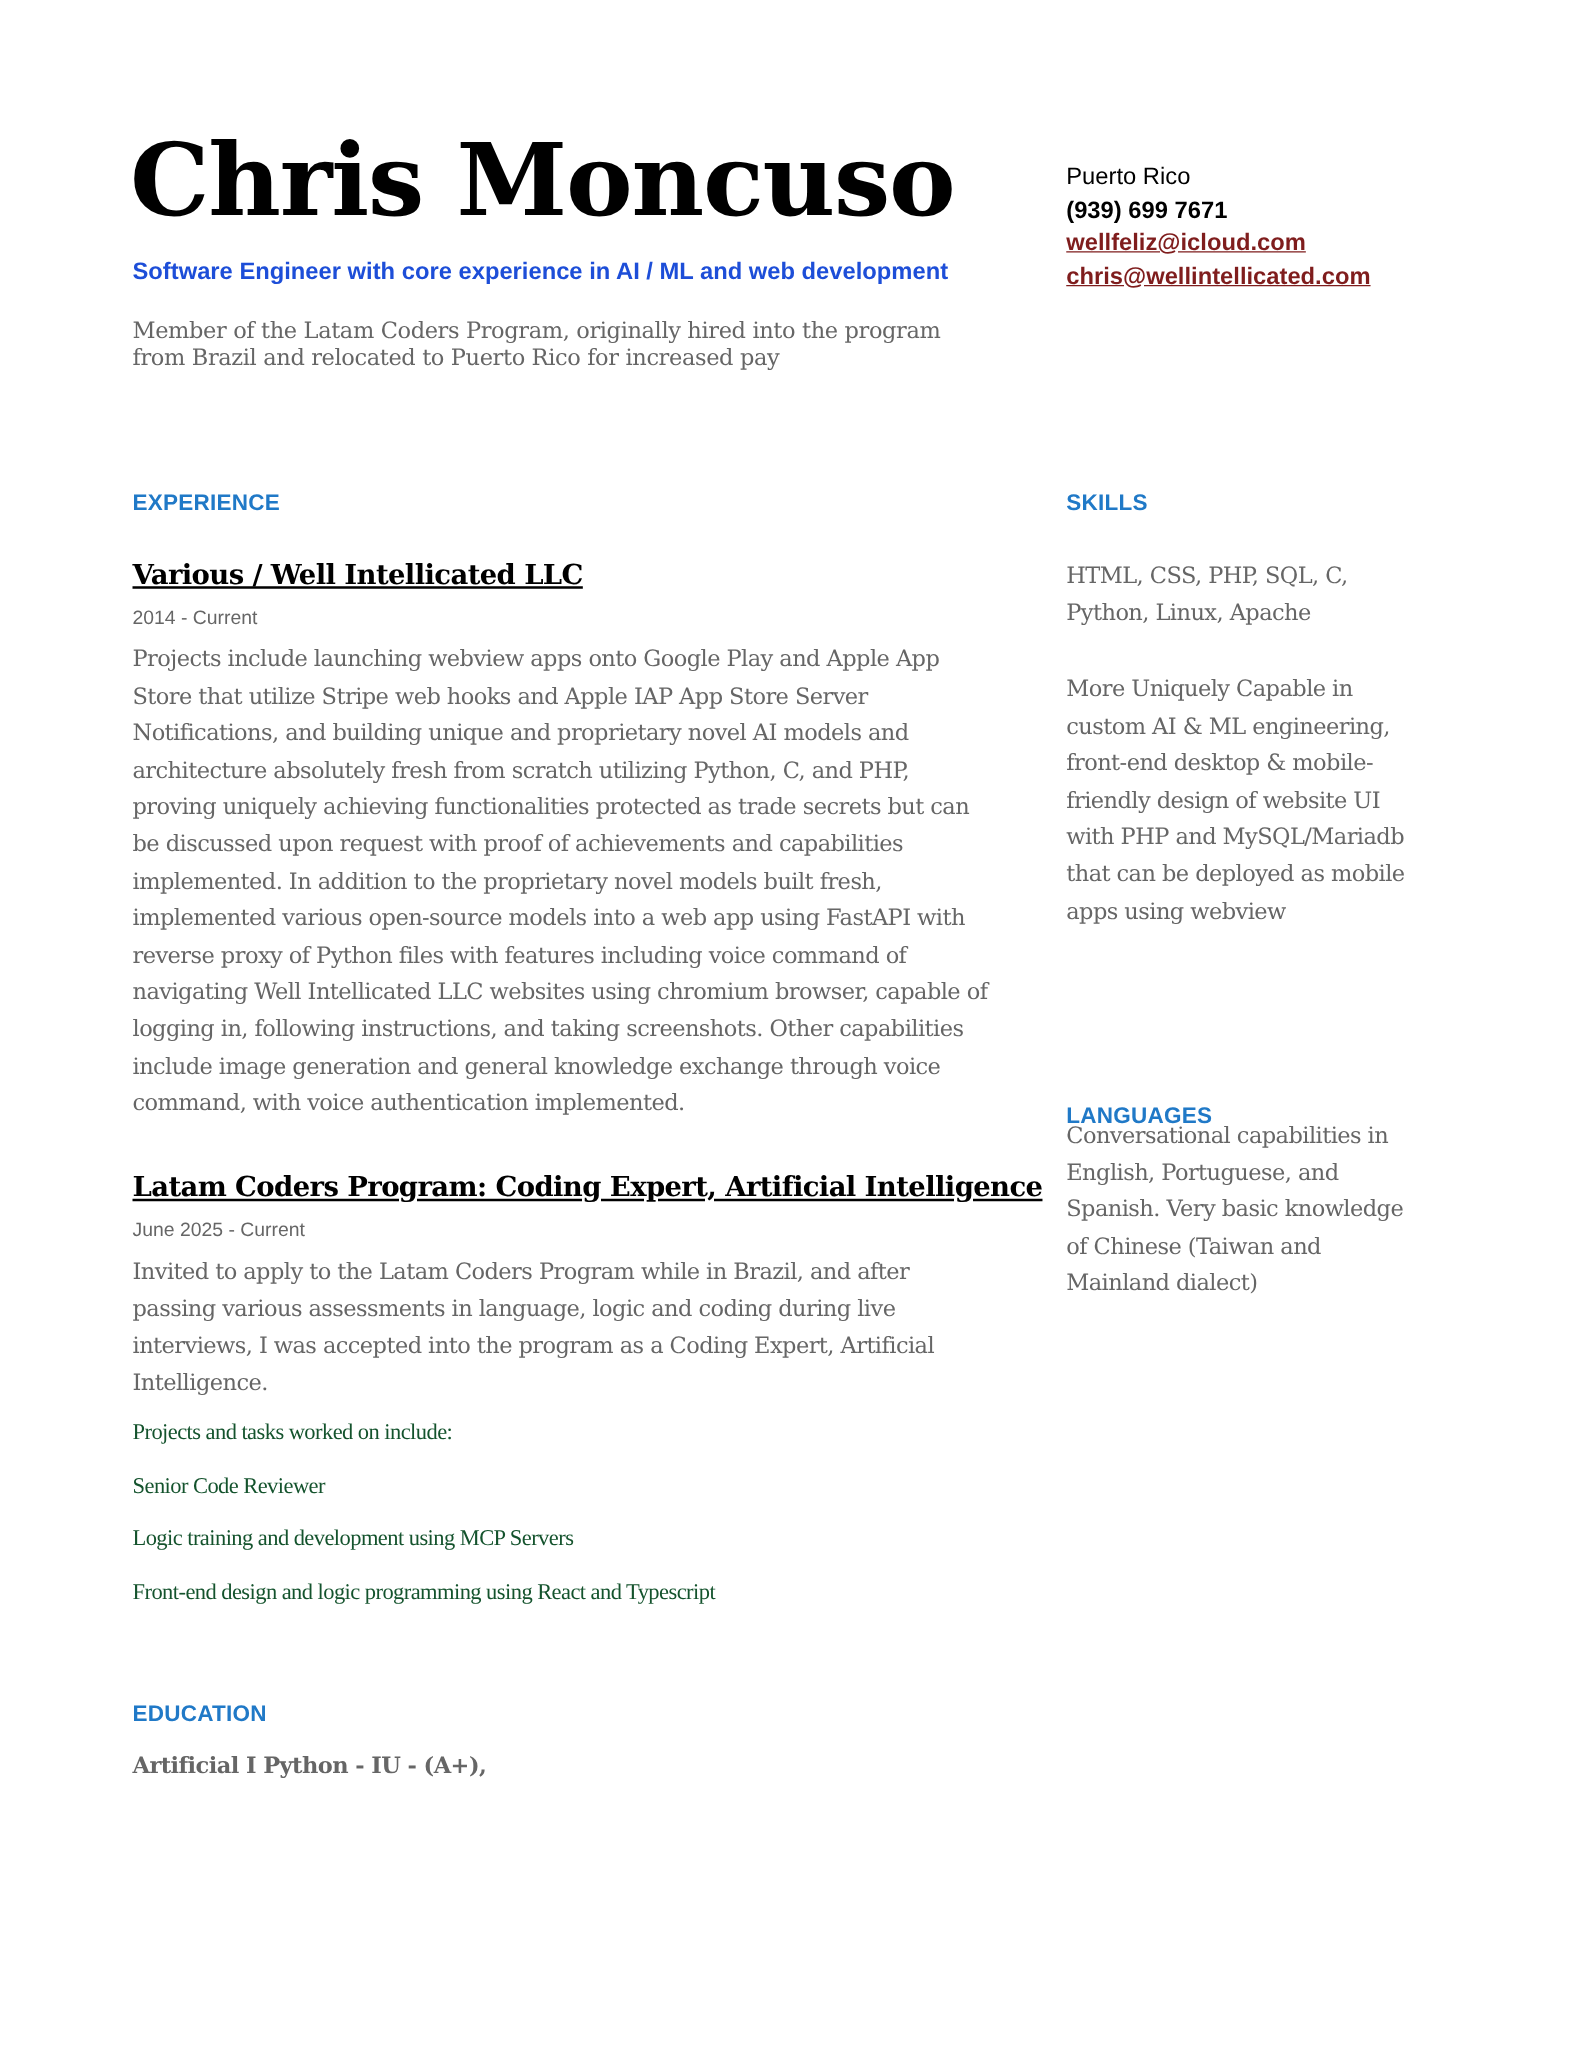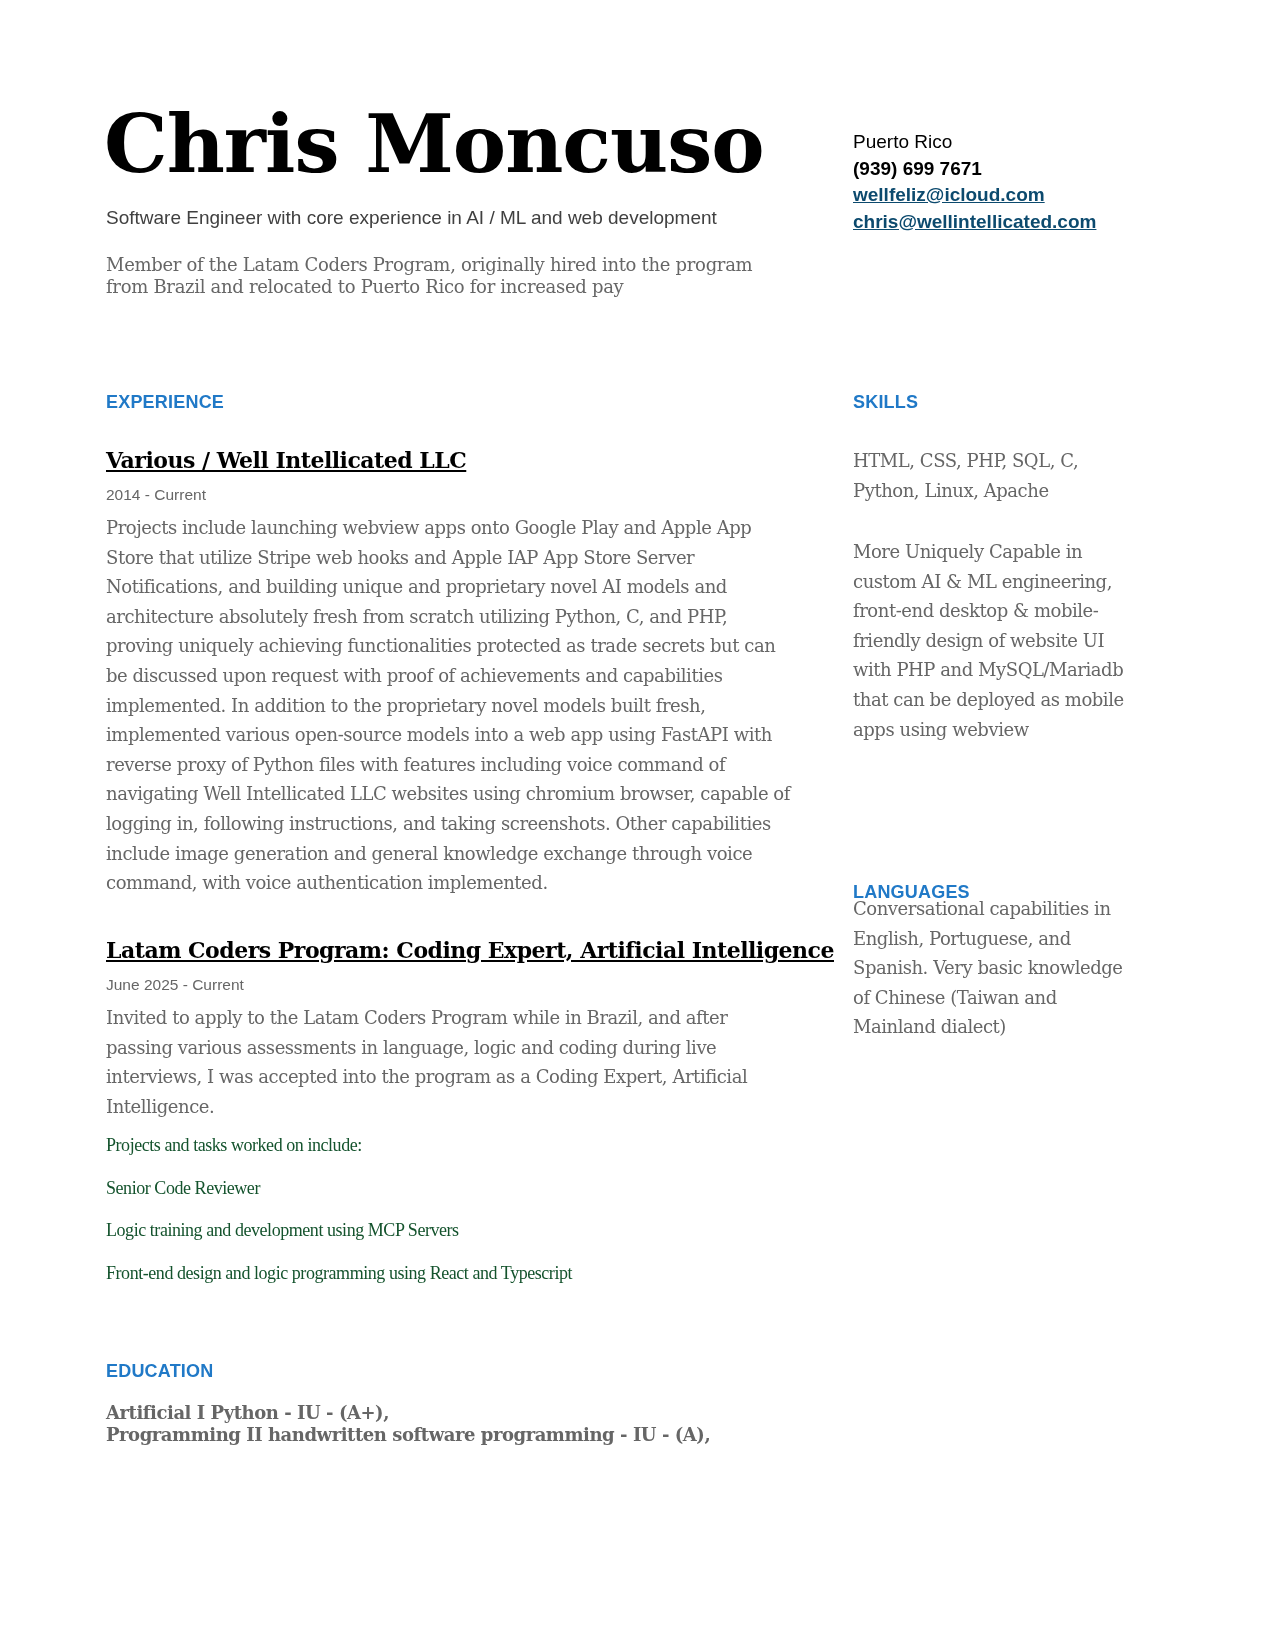--- a/index.html
+++ b/index.html
@@ -1,25 +1,25 @@
 <!DOCTYPE html>
 <html><head>
 <meta charset="utf-8">
 <style>
   html, body { margin: 0; padding: 0; background: #ffffff; }
   body { width: 1275px; height: 1650px; position: relative; overflow: hidden; }
   .abs { position: absolute; }
   .serif { font-family: "DejaVu Serif", "Liberation Serif", serif; }
   .sans { font-family: "Liberation Sans", "DejaVu Sans", sans-serif; }
   .name { left: 104px; top: 100px; font-size: 80px; font-weight: bold; color: #000; letter-spacing: -1px; line-height: 1.1; }
-  .subtitle { left: 106px; top: 207px; font-size: 19px; color: #404040; }
+  .subtitle { left: 106px; top: 207px; font-size: 19px; color: #1d4ed8; font-weight: bold; }
   .intro { left: 106px; top: 254px; width: 680px; font-size: 18px; line-height: 22px; color: #666666; letter-spacing: -0.3px; }
   .contact { left: 853px; top: 129px; font-size: 19px; line-height: 26.5px; color: #000; }
   .contact .phone { font-weight: bold; }
-  .contact a { color: #0c4a6e; font-weight: bold; text-decoration: underline; display: block; }
+  .contact a { color: #7f1d1d; font-weight: bold; text-decoration: underline; display: block; }
   .section-head { font-size: 18px; font-weight: bold; color: #2079c7; letter-spacing: 0.2px; }
   .job-title { font-size: 22px; font-weight: bold; color: #000; letter-spacing: -0.5px; text-decoration: underline; }
   .job-date { font-size: 15.5px; color: #666666; }
   .body-text { font-size: 18px; line-height: 29.6px; color: #666666; letter-spacing: -0.45px; }
   .left-col { left: 106px; width: 700px; }
   .right-col { left: 853px; width: 290px; }
   .task { font-size: 18px; color: #14532d; letter-spacing: -0.45px; font-family: Liberation Serif, serif; }
   .edu-text { font-size: 18px; line-height: 21.8px; color: #666666; letter-spacing: -0.45px; }
   .edu-bold { font-weight: bold; display: block; }
 </style>
@@ -47,21 +47,20 @@
 <div class="abs sans job-date left-col" style="top:976px;">June 2025 - Current</div>
 <div class="abs serif body-text left-col" style="top:1003px; width:690px;">Invited to apply to the Latam Coders Program while in Brazil, and after passing various assessments in language, logic and coding during live interviews, I was accepted into the program as a Coding Expert, Artificial Intelligence.</div>
 <div class="abs serif task left-col" style="top:1135px;">Projects and tasks worked on include:</div>
 <div class="abs serif task left-col" style="top:1178px;">Senior Code Reviewer</div>
 <div class="abs serif task left-col" style="top:1220px;">Logic training and development using MCP Servers</div>
 <div class="abs serif task left-col" style="top:1263px;">Front-end design and logic programming using React and Typescript</div>
 
 <div class="abs sans section-head left-col" style="top:1361px;">EDUCATION</div>
 <div class="abs serif edu-text left-col" style="top:1402px; width:690px;">
   <span class="edu-bold">Artificial I Python -  IU - (A+),</span>
-  <span class="edu-bold">Programming II handwritten software programming - IU - (A),</span>
 </div>
 
 <div class="abs sans section-head right-col" style="top:392px;">SKILLS</div>
 <div class="abs serif body-text right-col" style="top:446px; width:255px;">HTML, CSS, PHP, SQL, C, Python, Linux, Apache</div>
 <div class="abs serif body-text right-col" style="top:537px; width:280px;">More Uniquely Capable in custom AI &amp; ML engineering, front-end desktop &amp; mobile-friendly design of website UI with PHP and MySQL/Mariadb that can be deployed as mobile apps using webview</div>
 
 <div class="abs sans section-head right-col" style="top:882px;">LANGUAGES</div>
 <div class="abs serif body-text right-col" style="top:894px; width:285px;">Conversational capabilities in English, Portuguese, and Spanish. Very basic knowledge of Chinese (Taiwan and Mainland dialect)</div>
 
 </body></html>

